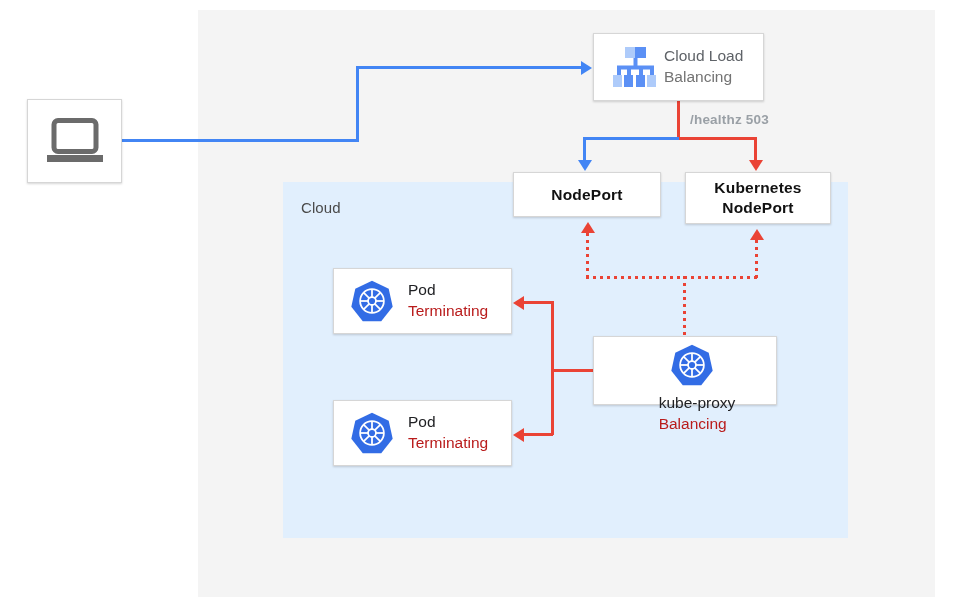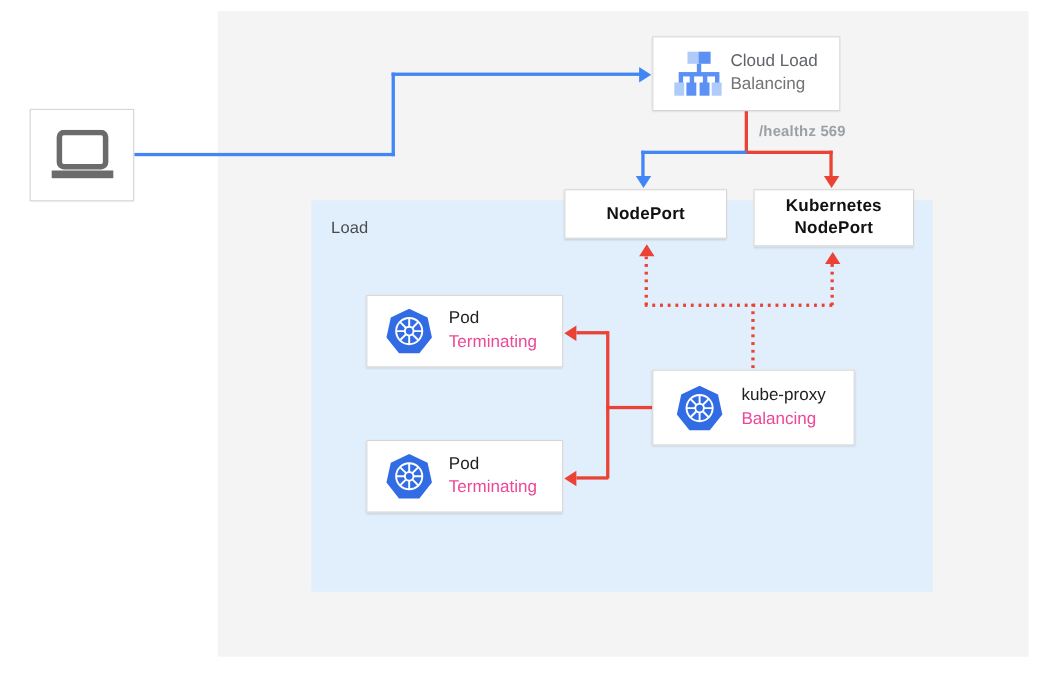--- a/index.html
+++ b/index.html
@@ -48,42 +48,42 @@
   }
   .card-text { display: flex; flex-direction: column; justify-content: center; }
   .card-title {
     font-size: 15.5px;
     color: #202124;
     line-height: 1.35;
     white-space: nowrap;
   }
   .card-sub {
     font-size: 15.5px;
-    color: #ec4899;
+    color: #b91c1c;
     line-height: 1.35;
     white-space: nowrap;
   }
   .center-bold {
     width: 100%;
     text-align: center;
     font-weight: bold;
     font-size: 15.5px;
     color: #111111;
     line-height: 1.28;
     letter-spacing: .2px;
   }
 
   
   #client-box     { left: 27px;  top: 99px;  width: 95px;  height: 84px; justify-content: center; }
   #lb-box         { left: 593px; top: 33px;  width: 171px; height: 68px; padding-left: 12px; }
   #nodeport-box   { left: 513px; top: 172px; width: 148px; height: 45px; justify-content: center; }
   #hcnodeport-box { left: 685px; top: 172px; width: 146px; height: 52px; justify-content: center; }
   #pod1-box       { left: 333px; top: 268px; width: 179px; height: 66px; padding-left: 10px; }
   #pod2-box       { left: 333px; top: 400px; width: 179px; height: 66px; padding-left: 10px; }
-  #kubeproxy-box  { left: 593px; top: 336px; width: 184px; height: 69px; padding-left: 14px; }
+  #kubeproxy-box  { left: 593px; top: 336px; width: 184px; height: 69px; padding-left: 14px; flex-direction: column; }
 
   .icon-slot {
     flex: none;
     display: flex;
     align-items: center;
     justify-content: center;
   }
   .k8s-slot { width: 56px; height: 56px; }
   .lb-slot  { width: 58px; height: 50px; }
 
@@ -123,37 +123,37 @@
     white-space: nowrap;
   }
 </style>
 </head>
 <body>
 
 <div id="stage">
 
   <div class="abs" id="outer-region"></div>
   <div class="abs" id="nodes-region"></div>
-  <div class="abs" id="nodes-label">Load</div>
+  <div class="abs" id="nodes-label">Cloud</div>
 
   <div class="ln hline blue abs" style="left:122px; top:139px; width:237px;"></div>
   <div class="ln vline blue abs" style="left:356px; top:66px; height:76px;"></div>
   <div class="ln hline blue abs" style="left:356px; top:66px; width:226px;"></div>
   <div class="ahead ahead-r abs" style="left:581px; top:60.5px;"></div>
 
   <div class="ln vline red abs" style="left:677px; top:101px; height:39px;"></div>
   <div class="ln hline red abs" style="left:677px; top:137px; width:80px;"></div>
   <div class="ln vline red abs" style="left:754px; top:137px; height:24px;"></div>
   <div class="ahead ahead-d-red abs" style="left:748.5px; top:160px;"></div>
 
   <div class="ln hline blue abs" style="left:583px; top:137px; width:96px;"></div>
   <div class="ln vline blue abs" style="left:583px; top:137px; height:24px;"></div>
   <div class="ahead ahead-d-blue abs" style="left:577.5px; top:160px;"></div>
 
-  <div class="abs" id="healthz-label">/healthz 569</div>
+  <div class="abs" id="healthz-label">/healthz 503</div>
 
   <div class="ln hline red abs" style="left:551px; top:369px; width:44px;"></div>
   <div class="ln vline red abs" style="left:551px; top:301px; height:134px;"></div>
   <div class="ln hline red abs" style="left:524px; top:301px; width:29px;"></div>
   <div class="ahead ahead-l-red abs" style="left:513px; top:295.5px;"></div>
   <div class="ln hline red abs" style="left:524px; top:433px; width:29px;"></div>
   <div class="ahead ahead-l-red abs" style="left:513px; top:427.5px;"></div>
 
   <div class="ln dot-v abs" style="left:683px; top:276px; height:60px;"></div>
   <div class="ln dot-h abs" style="left:586px; top:276px; width:172px;"></div>

